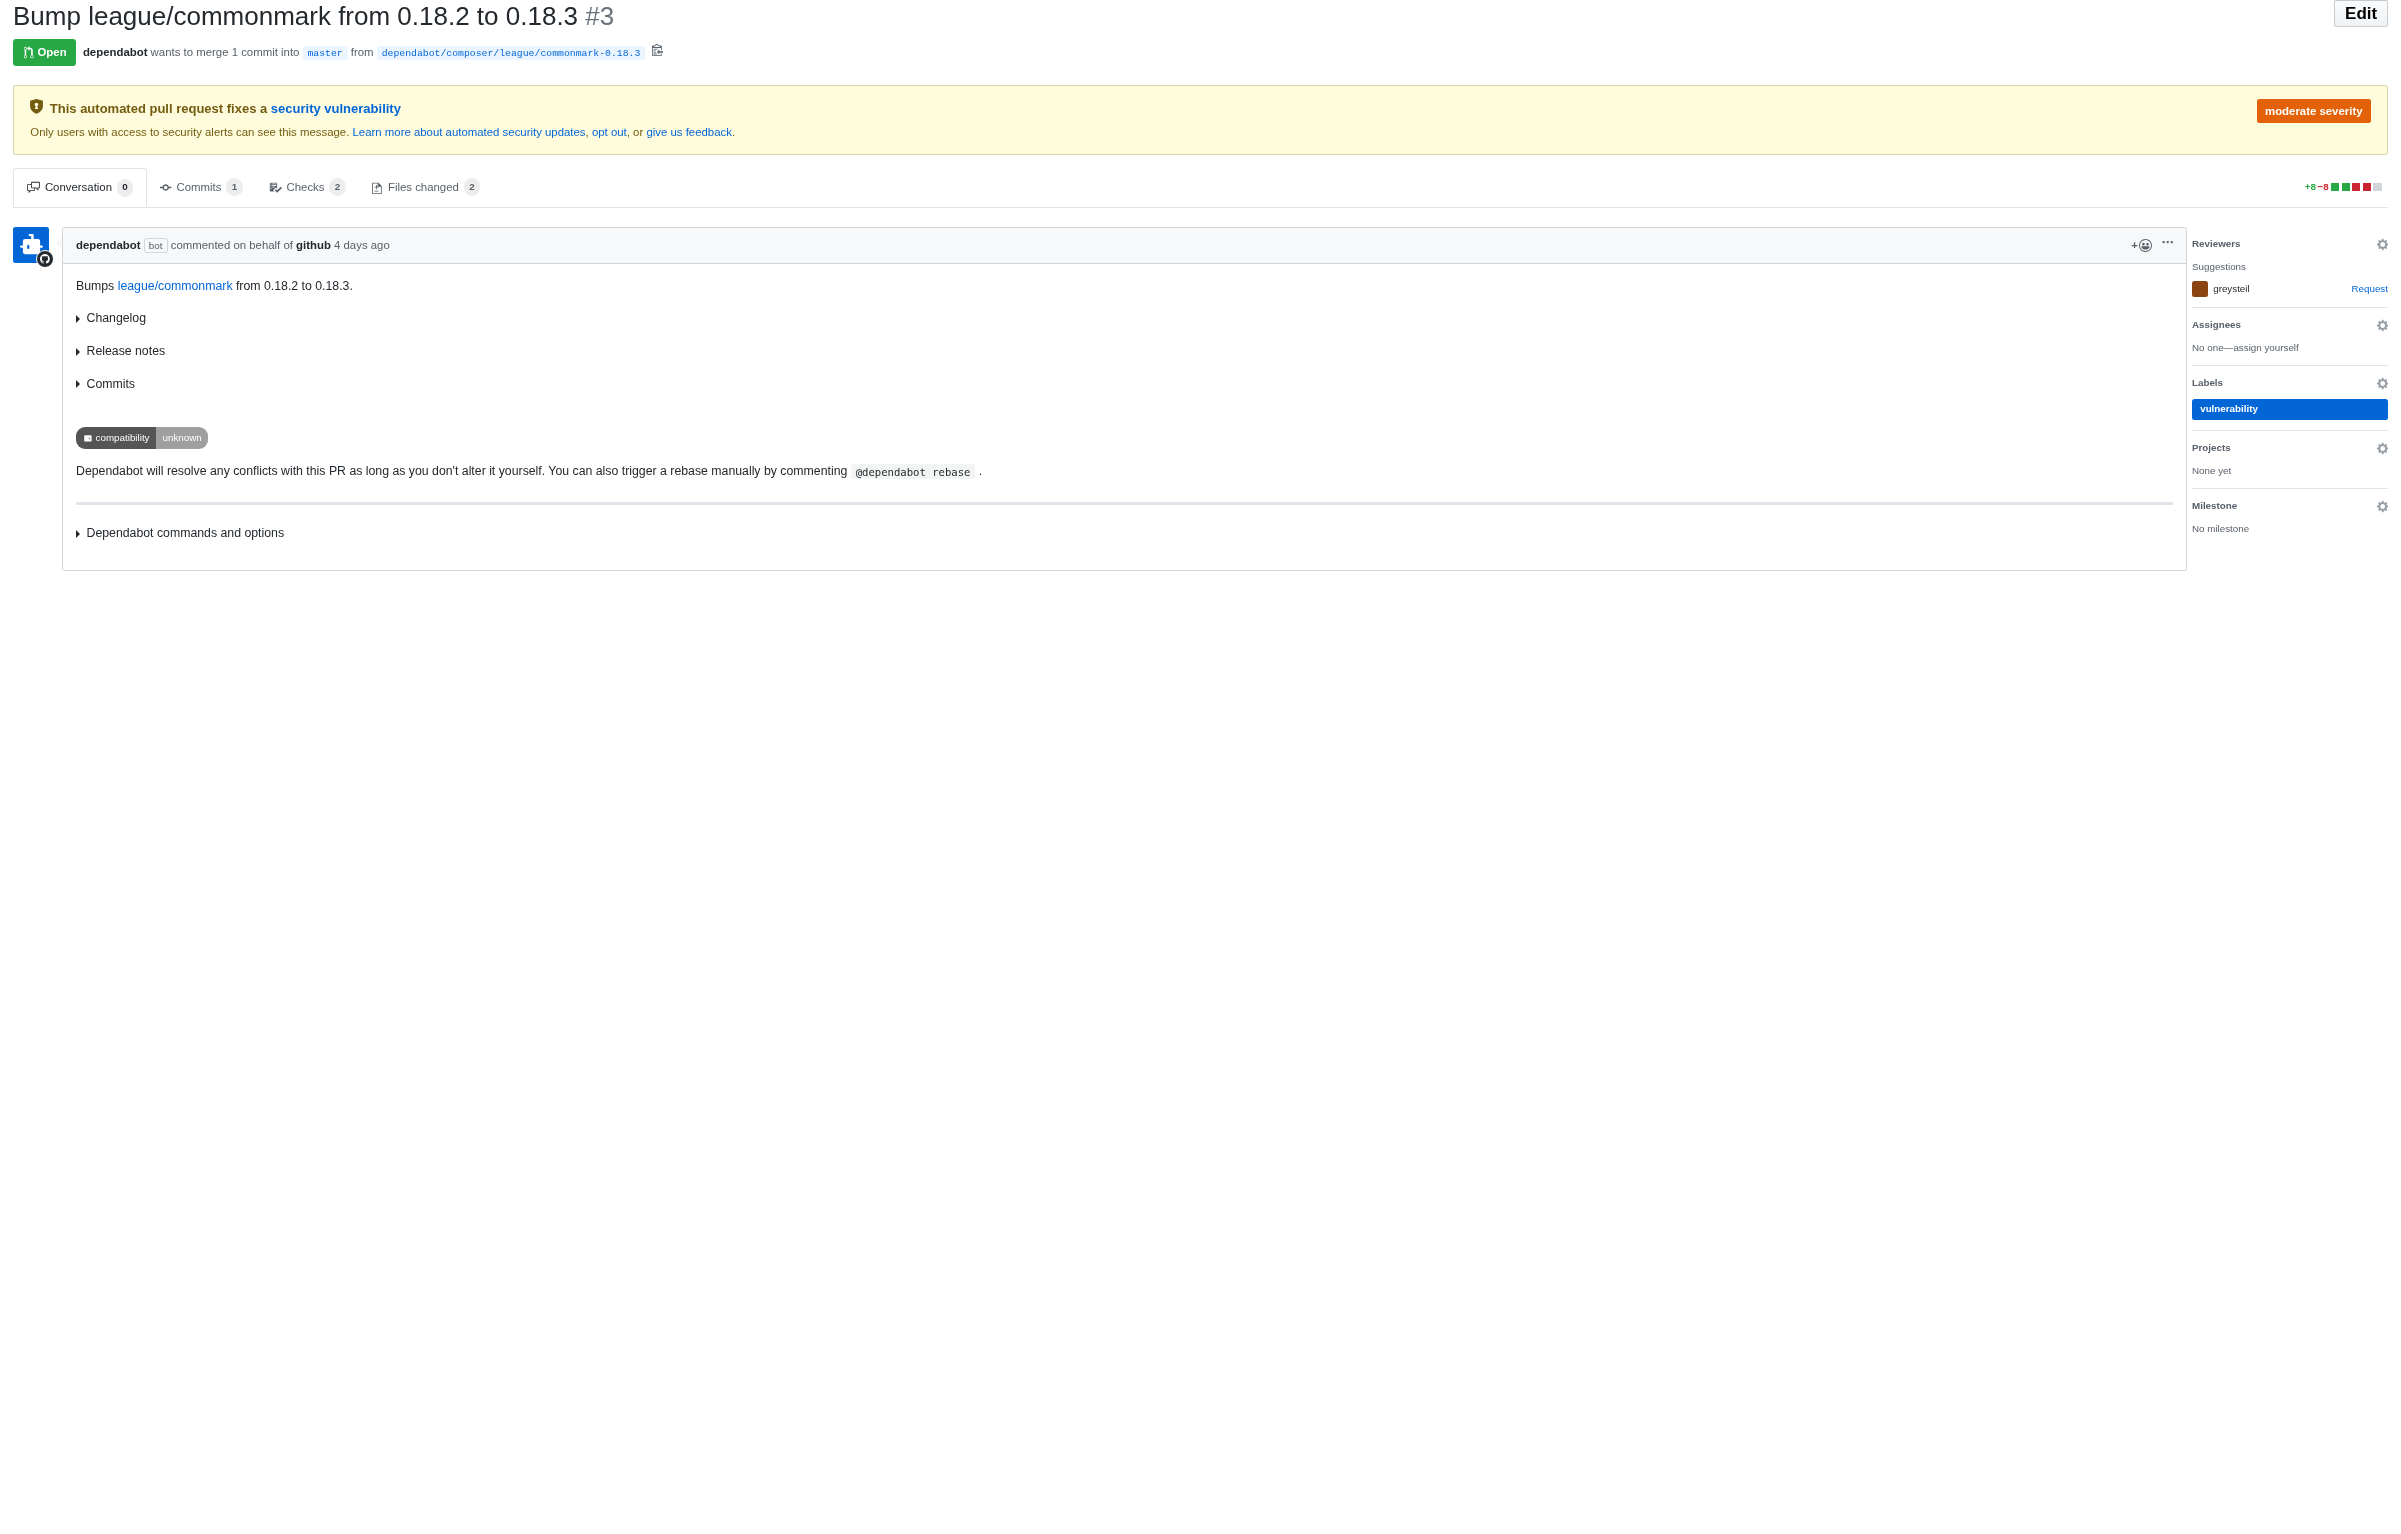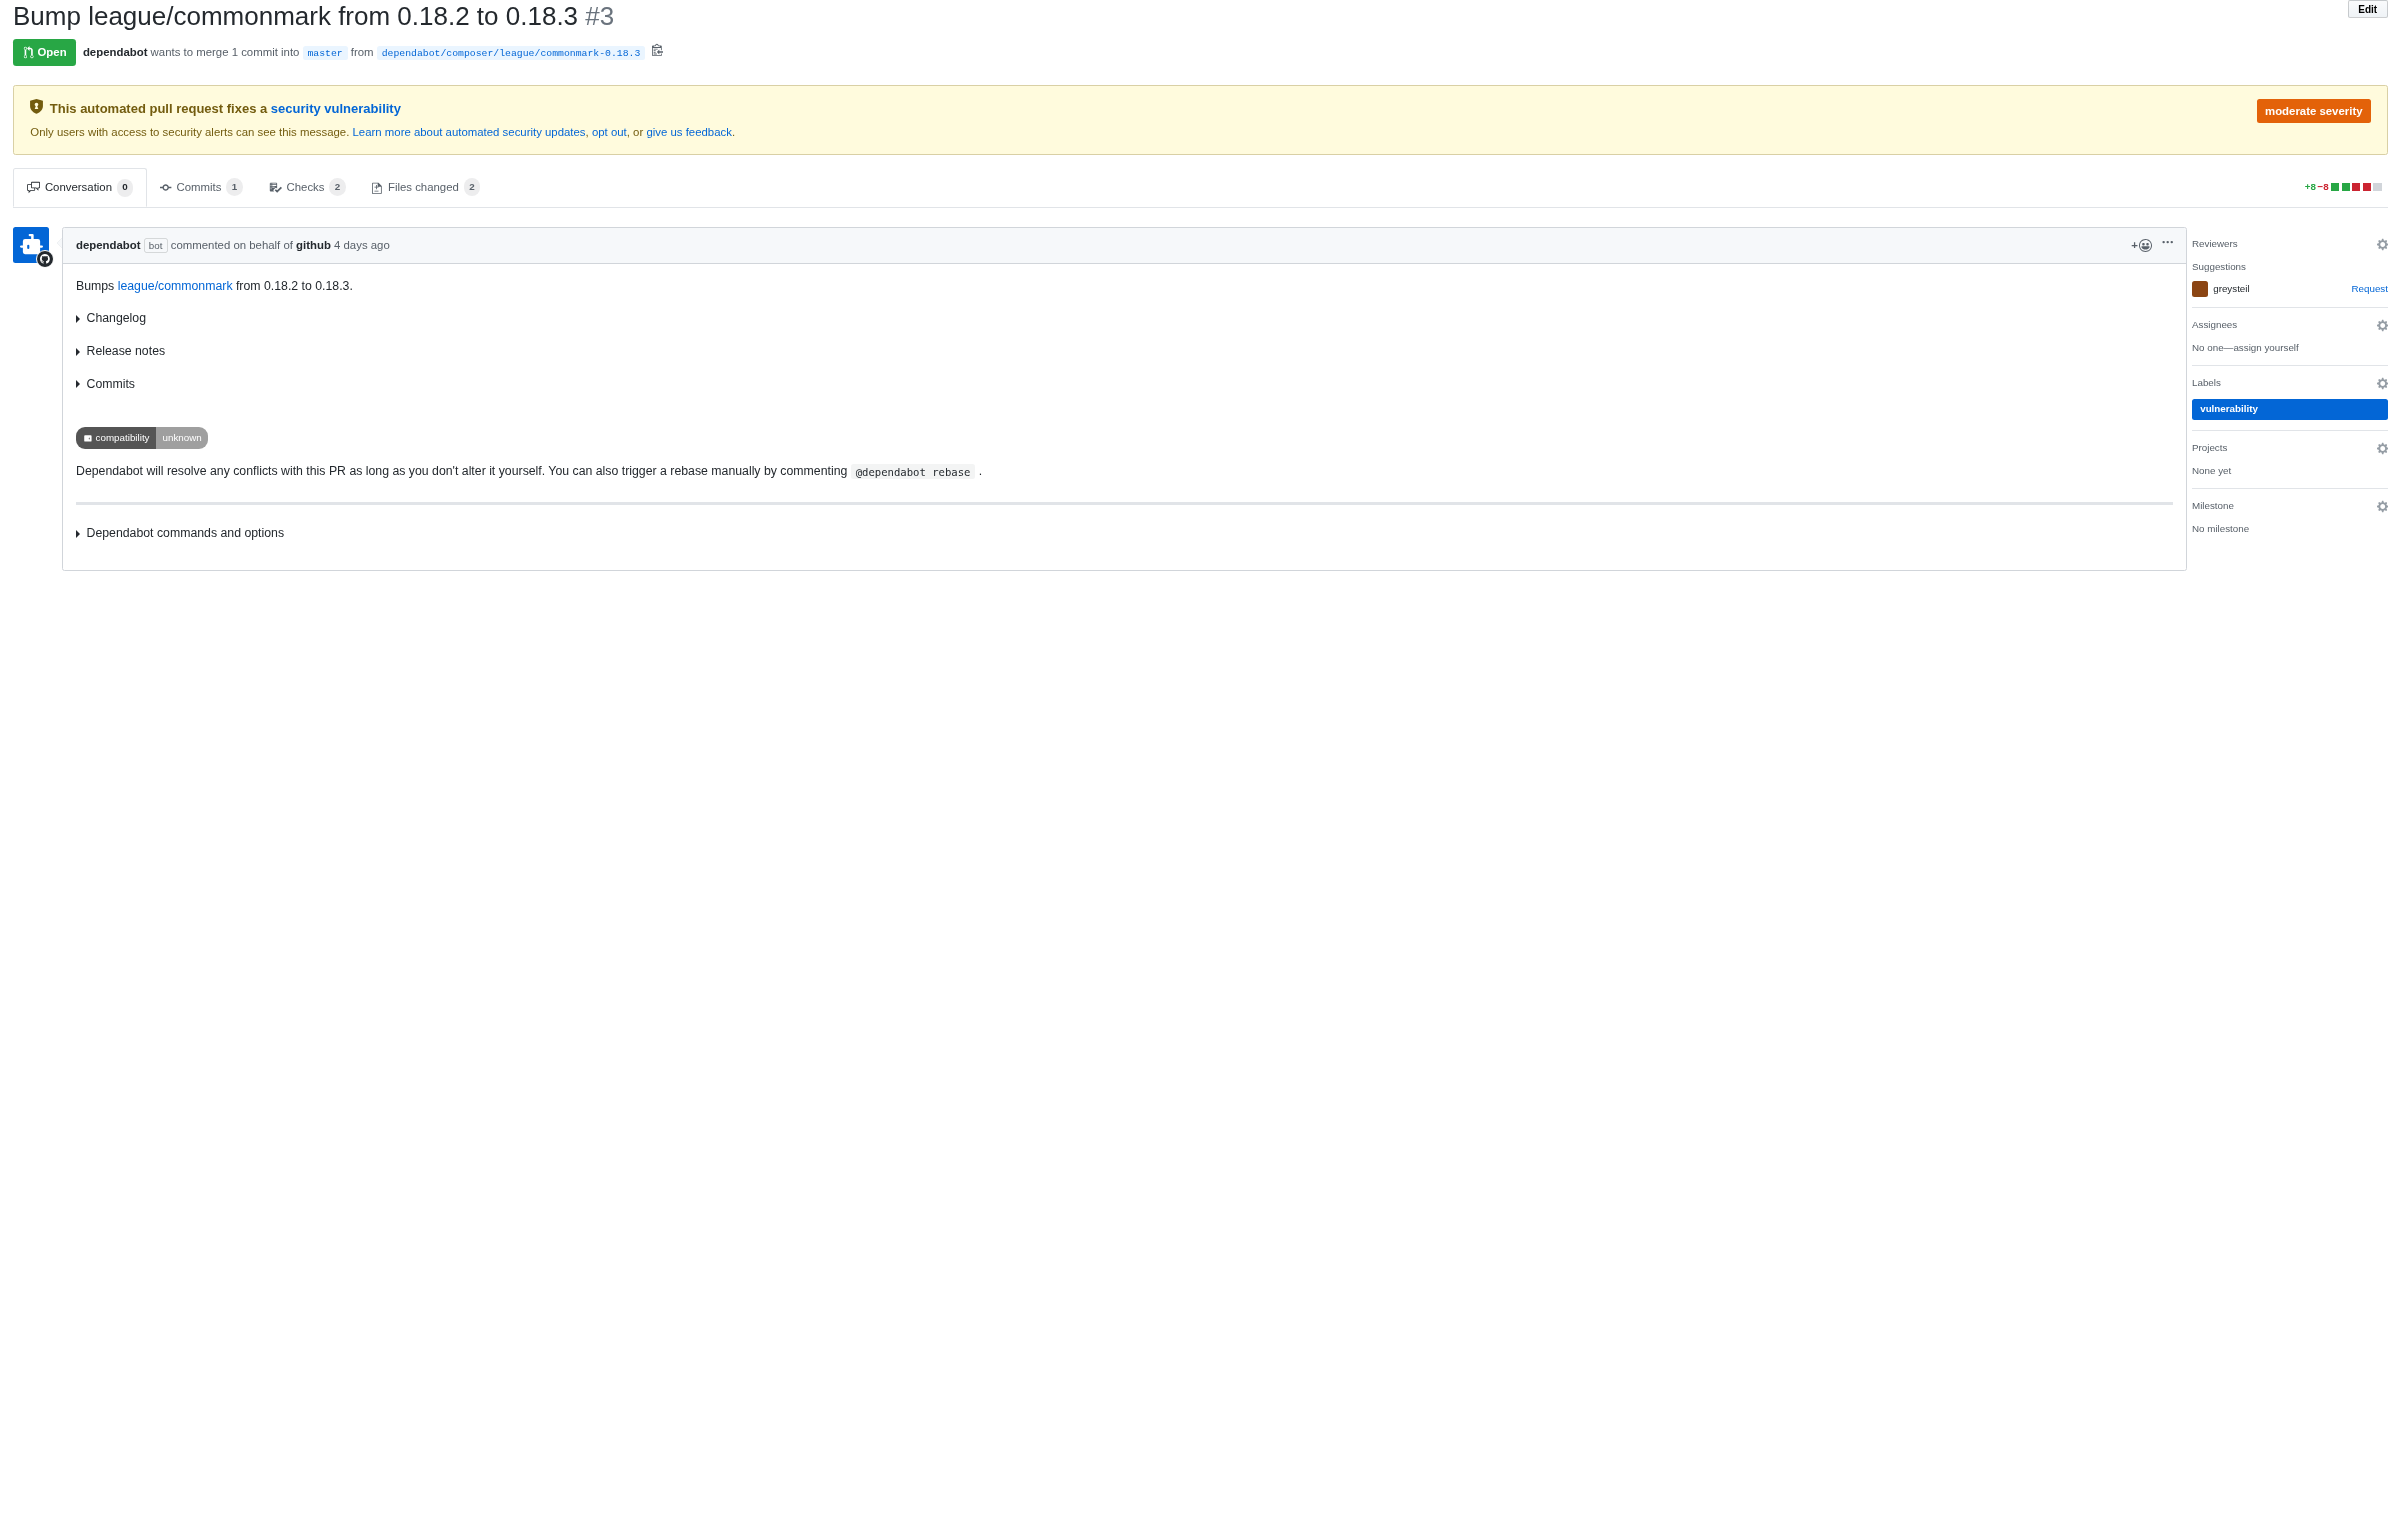--- a/index.html
+++ b/index.html
@@ -4,21 +4,21 @@
 <style>
 * { box-sizing: border-box; margin: 0; padding: 0; }
 body { font-family: -apple-system, BlinkMacSystemFont, "Segoe UI", Helvetica, Arial, sans-serif; color: #24292e; background: #fff; font-size: 11.4px; line-height: 1.5; }
 .container { padding: 0 13px; }
 
 
 .pr-header { padding-bottom: 6.5px; }
 .title-row { display: flex; align-items: flex-start; justify-content: space-between; margin-bottom: 6.5px; }
 .pr-title { font-size: 26px; font-weight: 400; line-height: 1.25; flex: 1; }
 .pr-number { color: #6a737d; font-weight: 300; }
-.edit-btn { background: linear-gradient(#fafbfc,#eff3f6); border: 0.8px solid rgba(27,31,35,.2); border-radius: 2px; padding: 2.5px 9.8px; font-size: 10px; font-weight: 600; cursor: pointer; }
+.edit-btn { background: linear-gradient(#fafbfc,#eff3f6); border: 0.8px solid rgba(27,31,35,.2); border-radius: 2px; padding: 2.5px 9.8px; font-size: 17px; font-weight: 600; cursor: pointer; }
 
 .meta-row { display: flex; align-items: center; gap: 6.5px; margin-bottom: 13px; font-size: 11.4px; }
 .state-badge { background: #28a745; color: #fff; padding: 4.9px 9.8px; border-radius: 3.3px; font-weight: 600; display: inline-flex; align-items: center; gap: 3.3px; font-size: 11.4px; }
 .meta-text { color: #586069; }
 .meta-text strong { color: #24292e; font-weight: 600; }
 .branch { background: #eaf5ff; color: #0366d6; padding: 1.6px 4.9px; border-radius: 2.5px; font-family: SFMono-Regular,Consolas,"Liberation Mono",Menlo,monospace; font-size: 9.8px; }
 .clipboard-icon { color: #586069; cursor: pointer; }
 
 
 .security-alert { border: 0.8px solid #d9d0a5; background: #fffbdd; border-radius: 2.5px; padding: 13px 16.3px; margin-bottom: 13px; display: flex; justify-content: space-between; align-items: flex-start; }
@@ -75,21 +75,21 @@
 .details-item summary::-webkit-details-marker { display: none; }
 .caret { width: 0; height: 0; border-left: 4.9px solid #24292e; border-top: 4.1px solid transparent; border-bottom: 4.1px solid transparent; display: inline-block; }
 .compat-badge { display: inline-flex; border-radius: 9px; overflow: hidden; font-size: 9.8px; margin-bottom: 13px; }
 .compat-left { background: #555; color: #fff; padding: 3.3px 6.5px; display: inline-flex; align-items: center; gap: 3.3px; }
 .compat-right { background: #9f9f9f; color: #fff; padding: 3.3px 6.5px; }
 .comment-body code { background: rgba(27,31,35,.05); padding: 1.6px 4.9px; border-radius: 2.5px; font-family: SFMono-Regular,Consolas,monospace; font-size: 10.6px; }
 .comment-body hr { border: none; border-top: 3.3px solid #e1e4e8; margin: 19.6px 0; }
 
 
 .sidebar-section { padding: 9.8px 0; border-bottom: 0.8px solid #e1e4e8; font-size: 9.8px; }
-.sidebar-header { display: flex; justify-content: space-between; align-items: center; color: #586069; font-weight: 400; margin-bottom: 8.2px; }
+.sidebar-header { display: flex; justify-content: space-between; align-items: center; color: #586069; font-weight: 700; margin-bottom: 8.2px; }
 .sidebar-header svg { fill: #959da5; cursor: pointer; }
 .sidebar-content { color: #586069; }
 .suggest-row { display: flex; justify-content: space-between; align-items: center; margin-top: 6.5px; }
 .suggest-user { display: flex; align-items: center; gap: 4.9px; color: #24292e; font-weight: 500; }
 .suggest-avatar { width: 16.3px; height: 16.3px; background: #8b4513; border-radius: 2.5px; display: inline-block; }
 .request-link { color: #0366d6; text-decoration: none; cursor: pointer; }
 .label-pill { background: #0366d6; color: #fff; padding: 3.3px 8.2px; border-radius: 2.5px; font-size: 9.8px; font-weight: 600; display: block; }
 .assign-self { color: #586069; }
 </style>
 </head>

